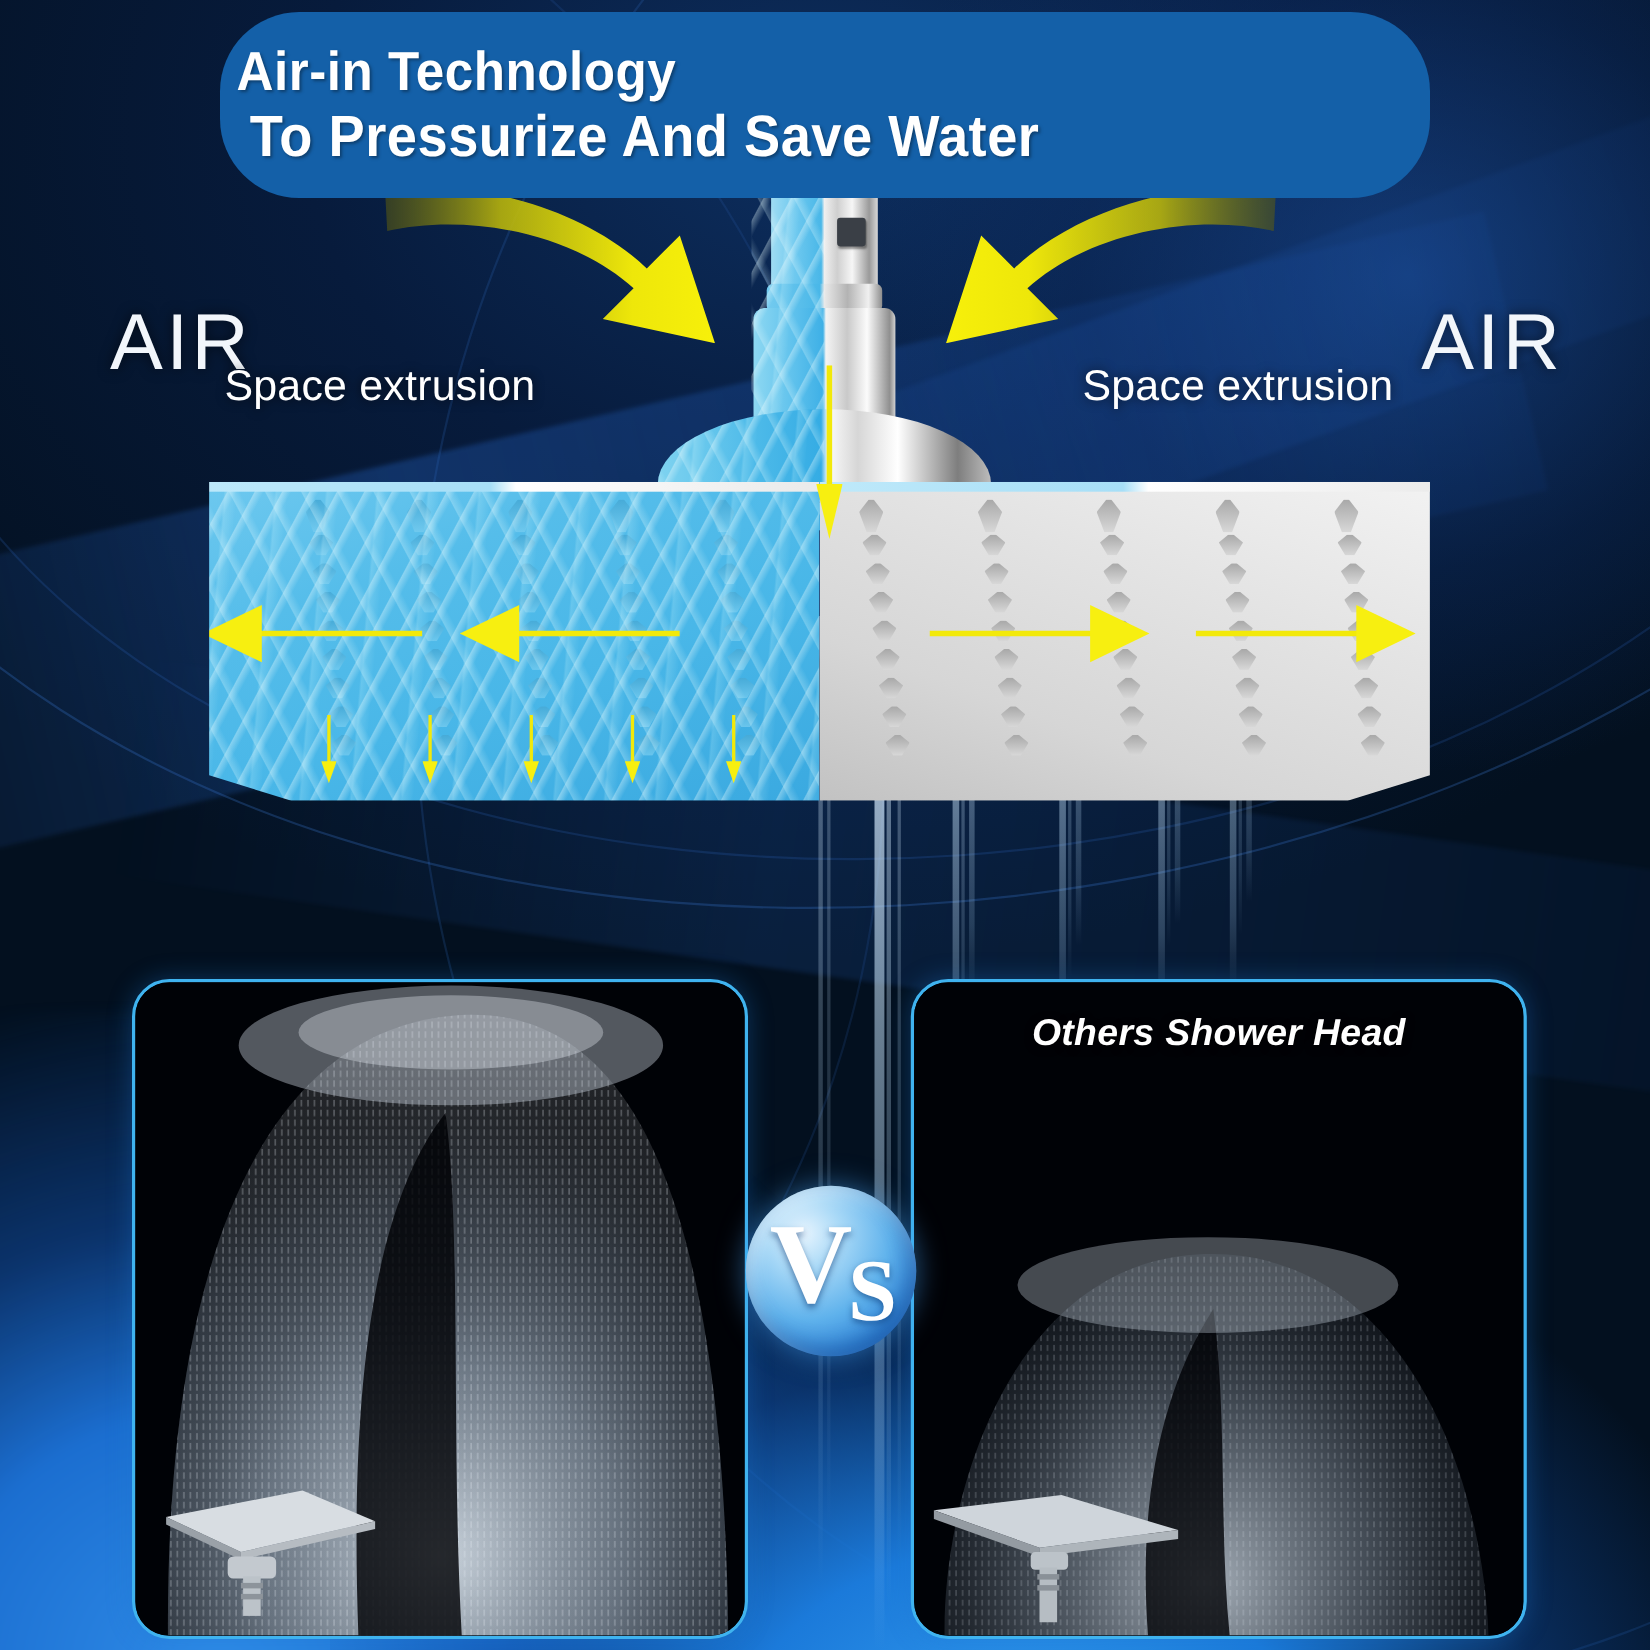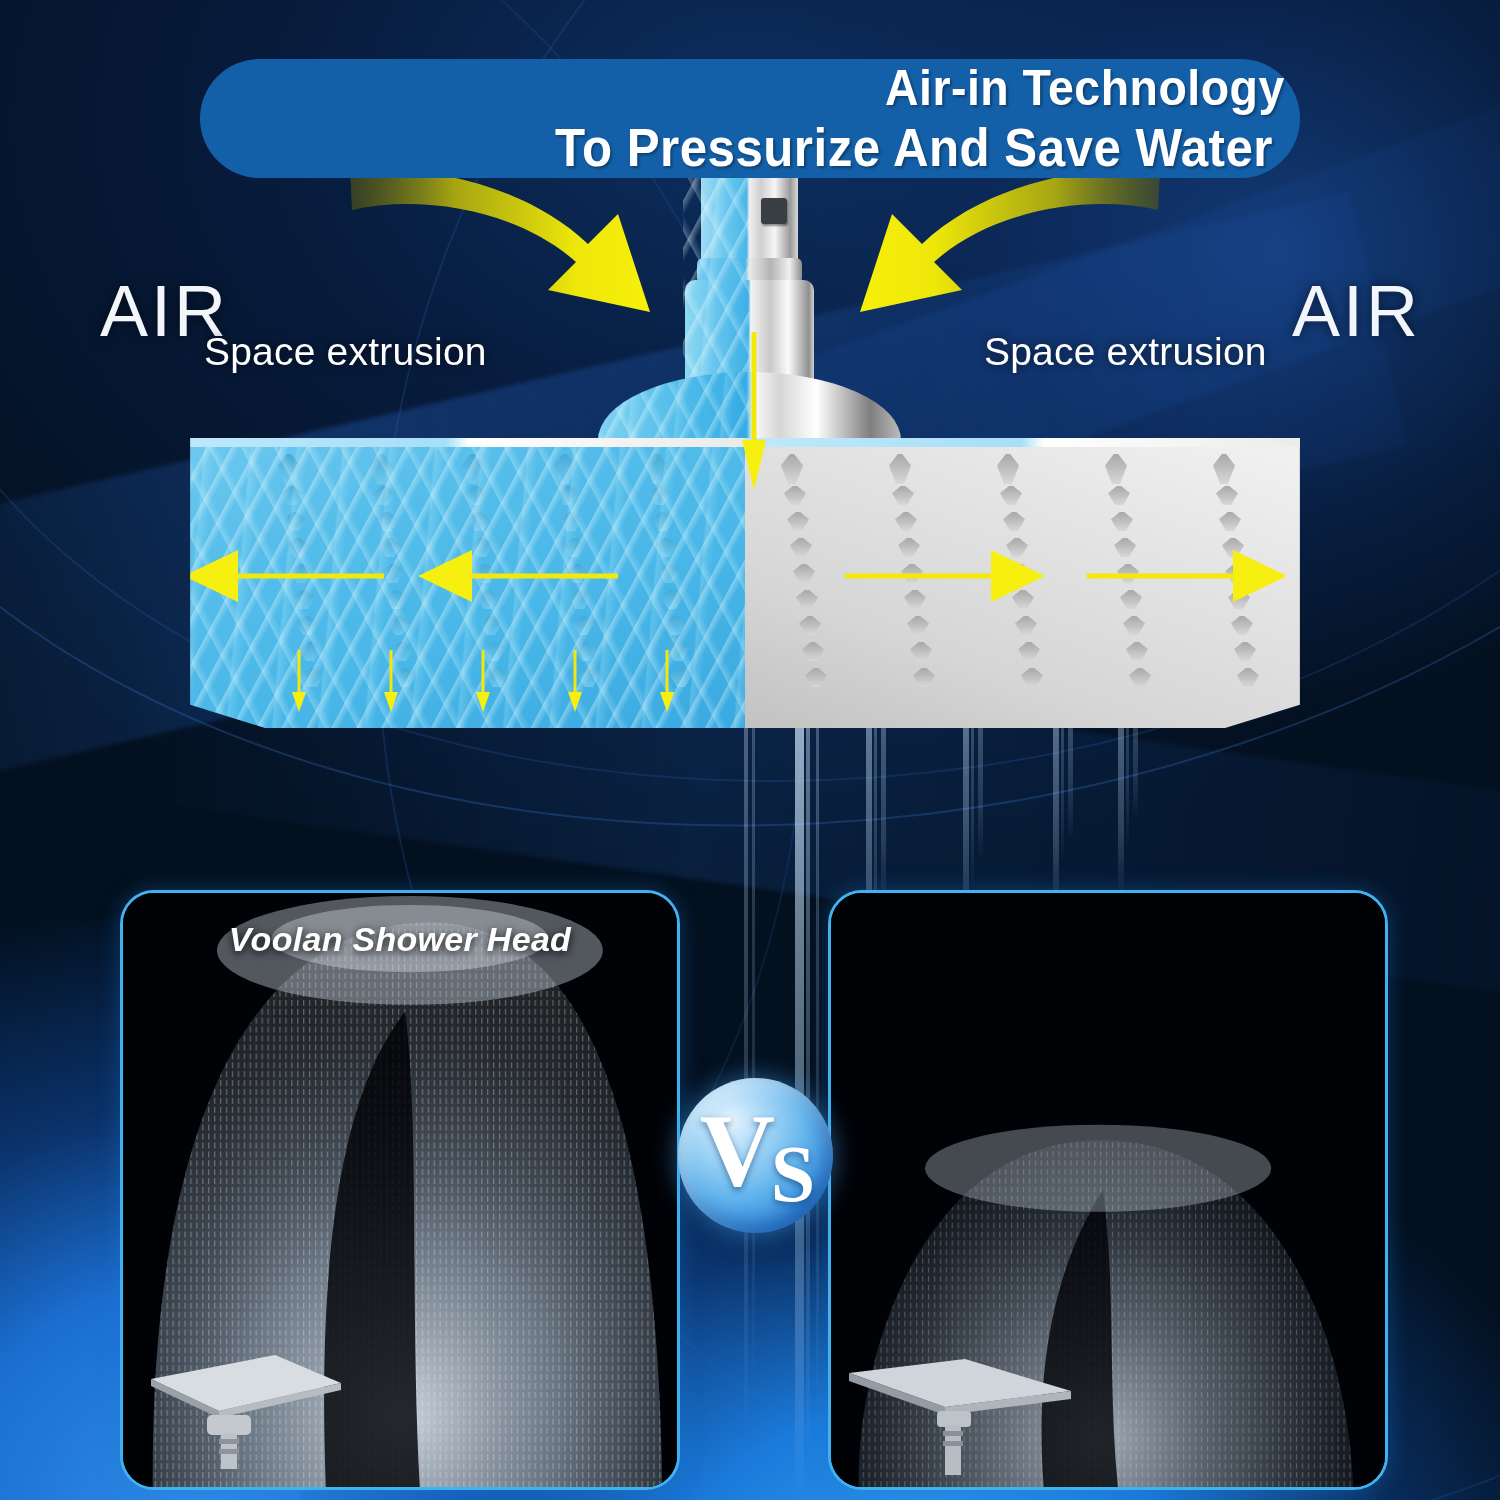--- a/index.html
+++ b/index.html
@@ -36,25 +36,24 @@
   .sw2{ width:1900px; height:1250px; left:-120px; top:-470px; transform:rotate(-4deg); border-color:rgba(52,112,205,.20); }
   .sw3{ width:1700px; height:1900px; left:380px; top:-360px; transform:rotate(10deg); border-color:rgba(58,124,215,.18); }
   .sw4{ width:1500px; height:1700px; left:-700px; top:-200px; transform:rotate(-12deg); border-color:rgba(48,104,195,.16); }
   .band{ position:absolute; background:linear-gradient(90deg, rgba(30,90,185,0) 0%, rgba(42,110,215,.30) 40%, rgba(26,80,170,.10) 100%); filter:blur(2px); }
   .bd1{ width:1700px; height:260px; left:-300px; top:380px; transform:rotate(-13deg); }
   .bd2{ width:1500px; height:200px; left:100px; top:700px; transform:rotate(8deg); opacity:.55; }
   .bd3{ width:1200px; height:170px; left:520px; top:250px; transform:rotate(-20deg); opacity:.5; }
 
   
   #banner{
-    position:absolute; left:200px; top:11px; width:1100px; height:119px;
+    position:absolute; left:200px; top:11px; width:1100px; height:169px;
     background:#1460a8; border-radius:72px;
-    display:flex; flex-direction:column; align-items:flex-end; justify-content:center;
+    display:flex; flex-direction:column; align-items:flex-start; justify-content:center;
     z-index:30;
-    margin-top:48px;
   }
   #banner .line{
     color:#fff; font-weight:bold; letter-spacing:.5px;
     font-family:"Liberation Sans", sans-serif;
     text-shadow:2px 2px 3px rgba(0,0,0,.35);
     transform:scaleX(.93);
   }
   #banner .l1{ font-size:50px; line-height:58px; }
   #banner .l2{ font-size:53px; line-height:62px; }
 
@@ -473,21 +472,20 @@
   </div>
   <svg class="showerhead-ico" style="left:22px;bottom:18px;width:200px;height:150px;" viewBox="0 0 200 150">
     <polygon points="6,60 130,36 196,64 74,92" fill="#d8dde2"></polygon>
     <polygon points="6,60 74,92 74,99 6,67" fill="#9aa1a8"></polygon>
     <polygon points="74,92 196,64 196,71 74,99" fill="#b6bcc2"></polygon>
     <rect x="62" y="96" width="44" height="20" rx="5" fill="#c3c9cf"></rect>
     <rect x="76" y="114" width="16" height="36" fill="#bcc3c9"></rect>
     <rect x="74" y="120" width="20" height="5" fill="#8d949b"></rect>
     <rect x="74" y="130" width="20" height="5" fill="#8d949b"></rect>
   </svg>
-  <div class="panel-label">Voolan Shower Head</div>
 </div>
 
 <div class="panel" id="panel-right">
   <div class="spray">
     <svg width="100%" height="100%" viewBox="0 0 560 600" preserveAspectRatio="none">
       <defs>
         <radialGradient id="sprayB" cx="48%" cy="92%" r="68%">
           <stop offset="0%" stop-color="#cdd8e3" stop-opacity="0.80"></stop>
           <stop offset="40%" stop-color="#8b9aaa" stop-opacity="0.48"></stop>
           <stop offset="72%" stop-color="#4d5a68" stop-opacity="0.22"></stop>
@@ -511,17 +509,18 @@
   </div>
   <svg class="showerhead-ico" style="left:14px;bottom:12px;width:230px;height:140px;" viewBox="0 0 230 140">
     <polygon points="4,38 120,24 226,56 100,72" fill="#cfd5db"></polygon>
     <polygon points="4,38 100,72 100,80 4,46" fill="#949ba2"></polygon>
     <polygon points="100,72 226,56 226,64 100,80" fill="#aeb5bb"></polygon>
     <rect x="92" y="76" width="34" height="16" rx="4" fill="#bcc3c9"></rect>
     <rect x="100" y="90" width="16" height="50" fill="#b6bdc3"></rect>
     <rect x="98" y="96" width="20" height="5" fill="#8a9198"></rect>
     <rect x="98" y="106" width="20" height="5" fill="#8a9198"></rect>
   </svg>
+  <div class="panel-label">Others Shower Head</div>
 </div>
 
 <div id="vs">
   <div class="vs-text">V<span class="s">S</span></div>
 </div>
 
 </body></html>

